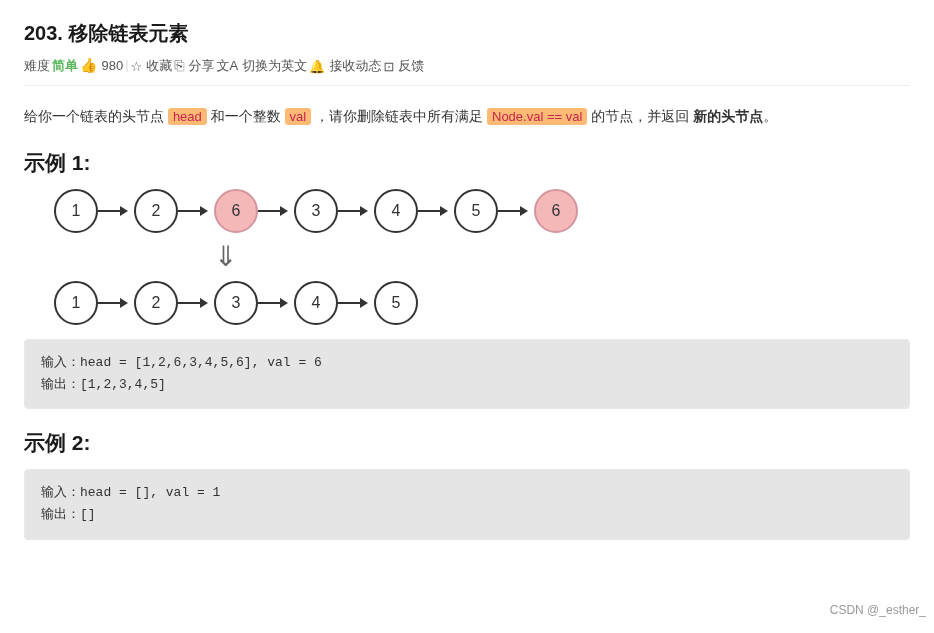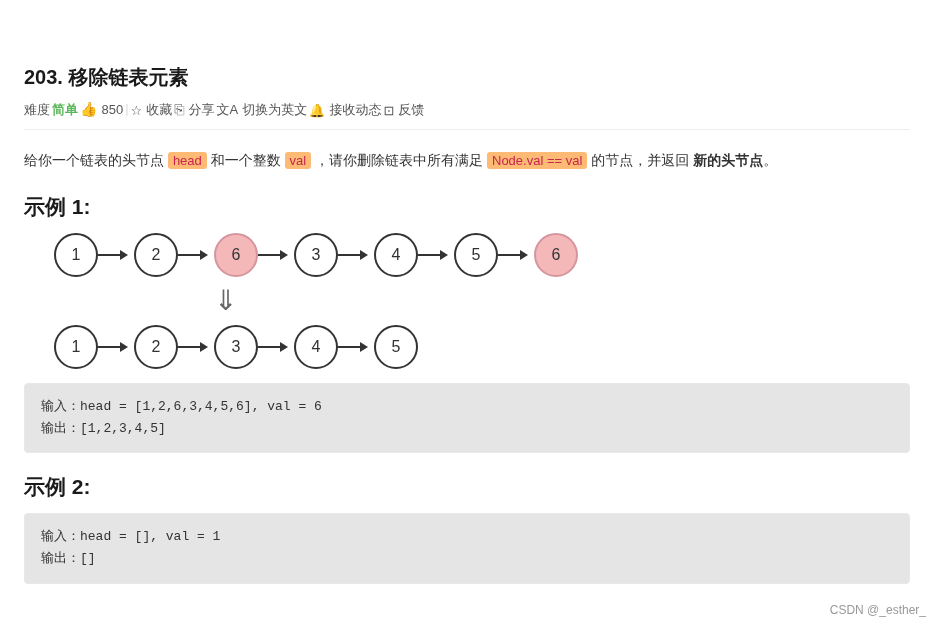--- a/index.html
+++ b/index.html
@@ -9,21 +9,20 @@
       color: #333;
       font-size: 14px;
       padding: 20px 24px;
       max-width: 934px;
     }
     .title {
       font-size: 20px;
       font-weight: bold;
       color: #1a1a1a;
       margin-bottom: 10px;
-      margin-top: 44px;
     }
     .meta-row {
       display: flex;
       align-items: flex-start;
       gap: 2px;
       margin-bottom: 18px;
       font-size: 13px;
       color: #555;
       border-bottom: 1px solid #eee;
       padding-bottom: 10px;
@@ -140,21 +139,21 @@
 </head>
 <body>
 
 <div class="title">203. 移除链表元素</div>
 
 <div class="meta-row">
   <span class="difficulty-label">难度</span>
   <span class="difficulty-easy">简单</span>
   <span class="meta-item">
     <span class="icon">👍</span>
-    <span>850</span>
+    <span>980</span>
   </span>
   <span class="divider-v">|</span>
   <span class="meta-item">
     <span>☆</span>
     <span>收藏</span>
   </span>
   <span class="meta-item">
     <span>⎘</span>
     <span>分享</span>
   </span>

